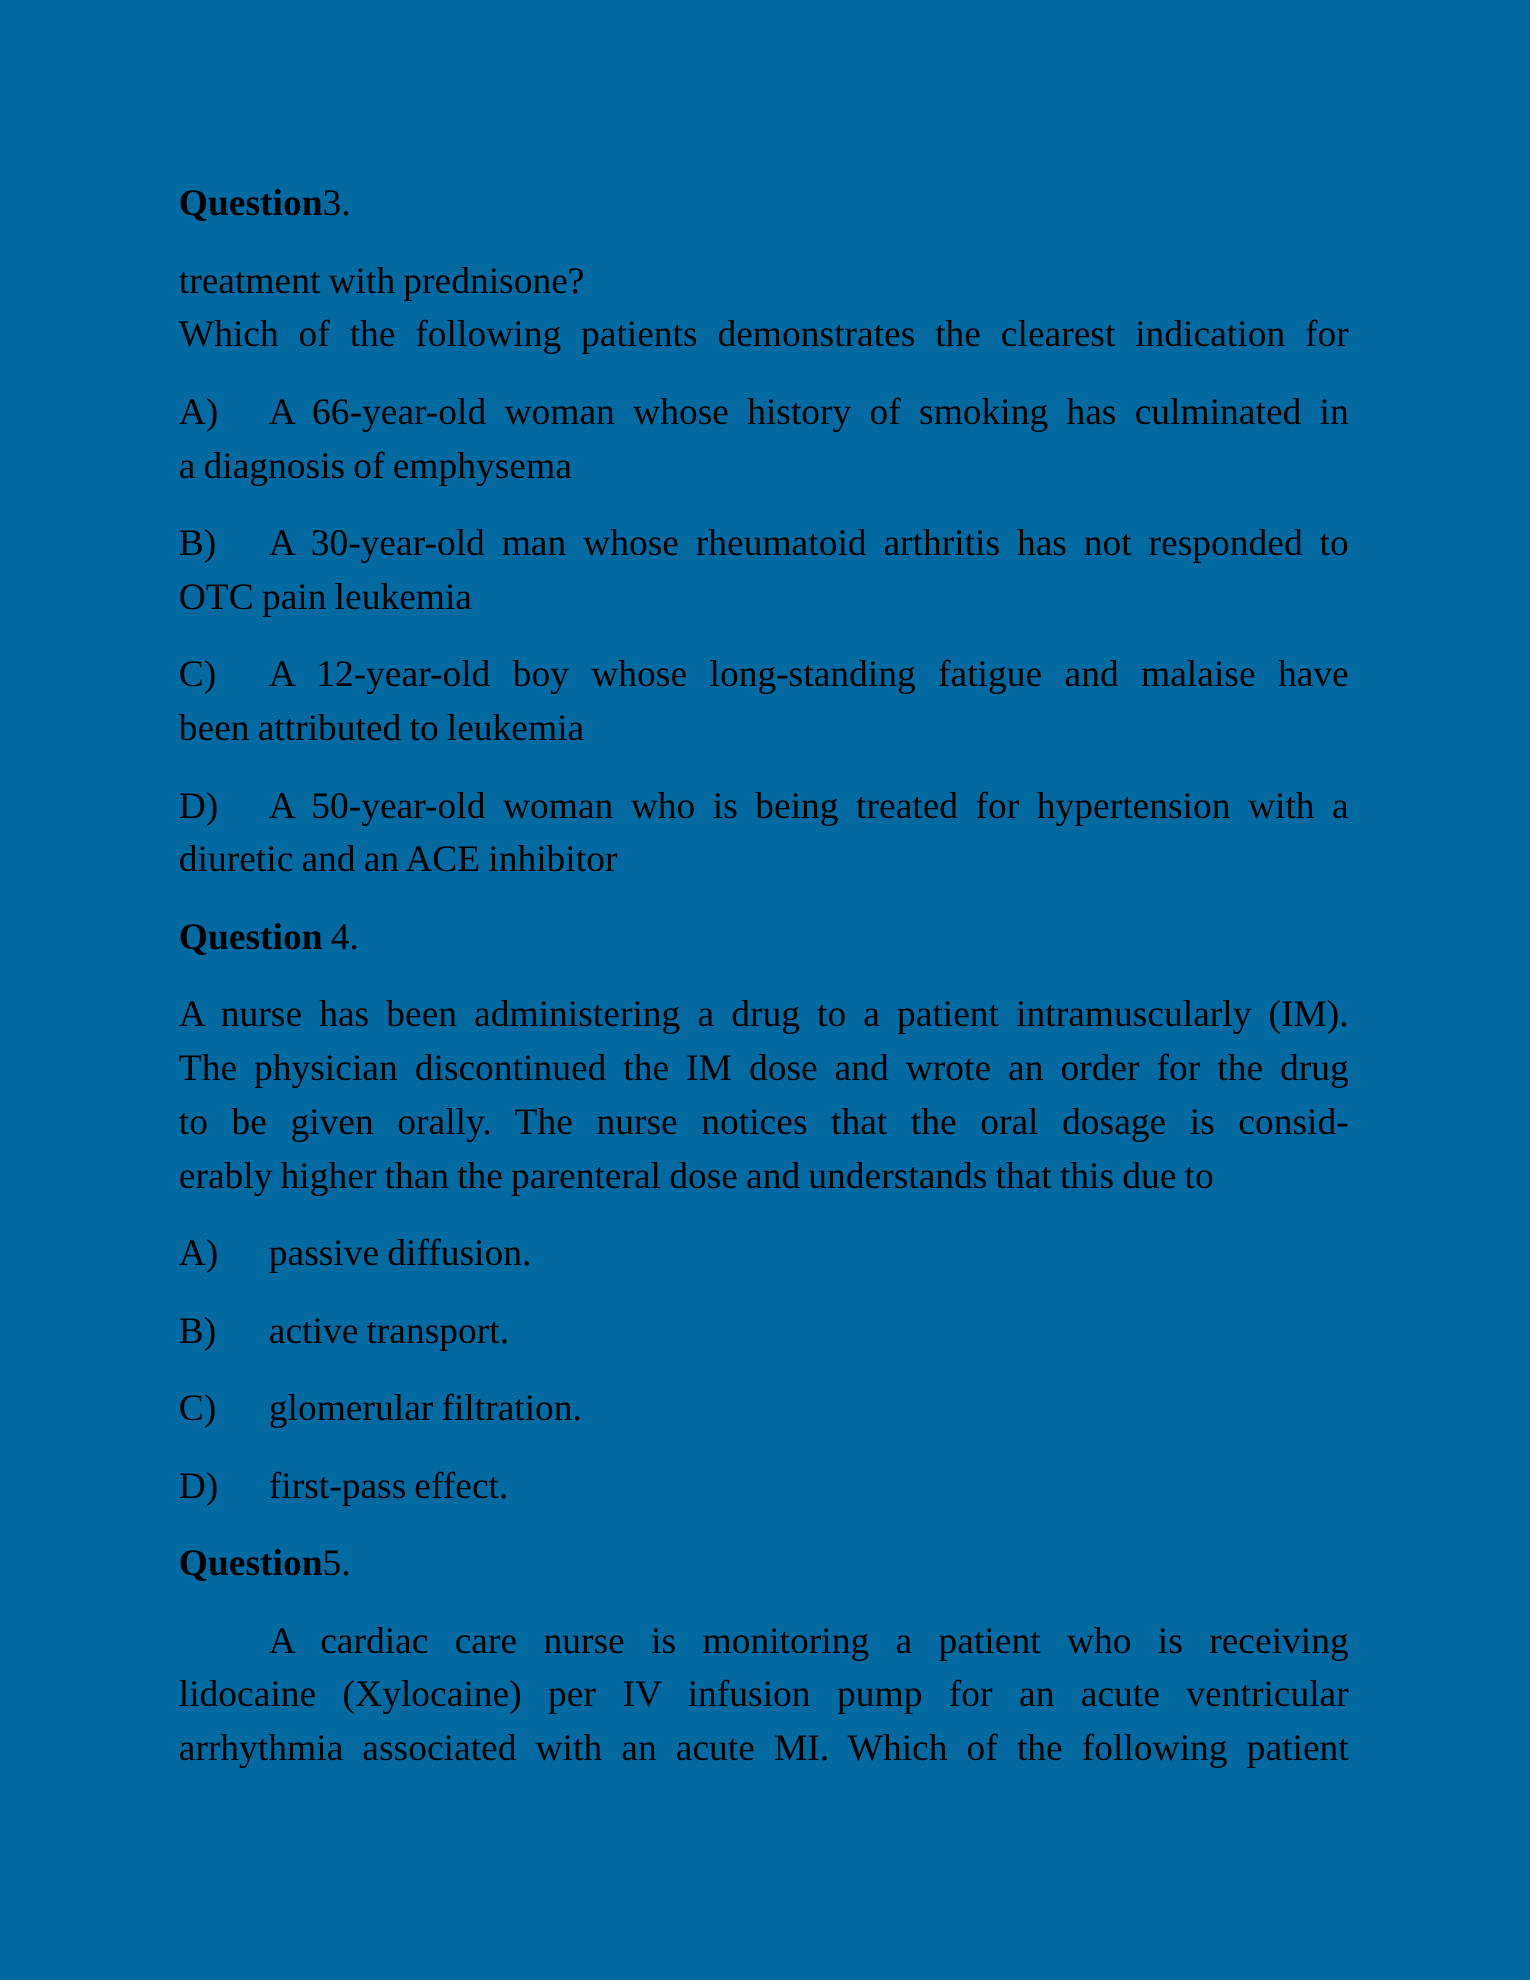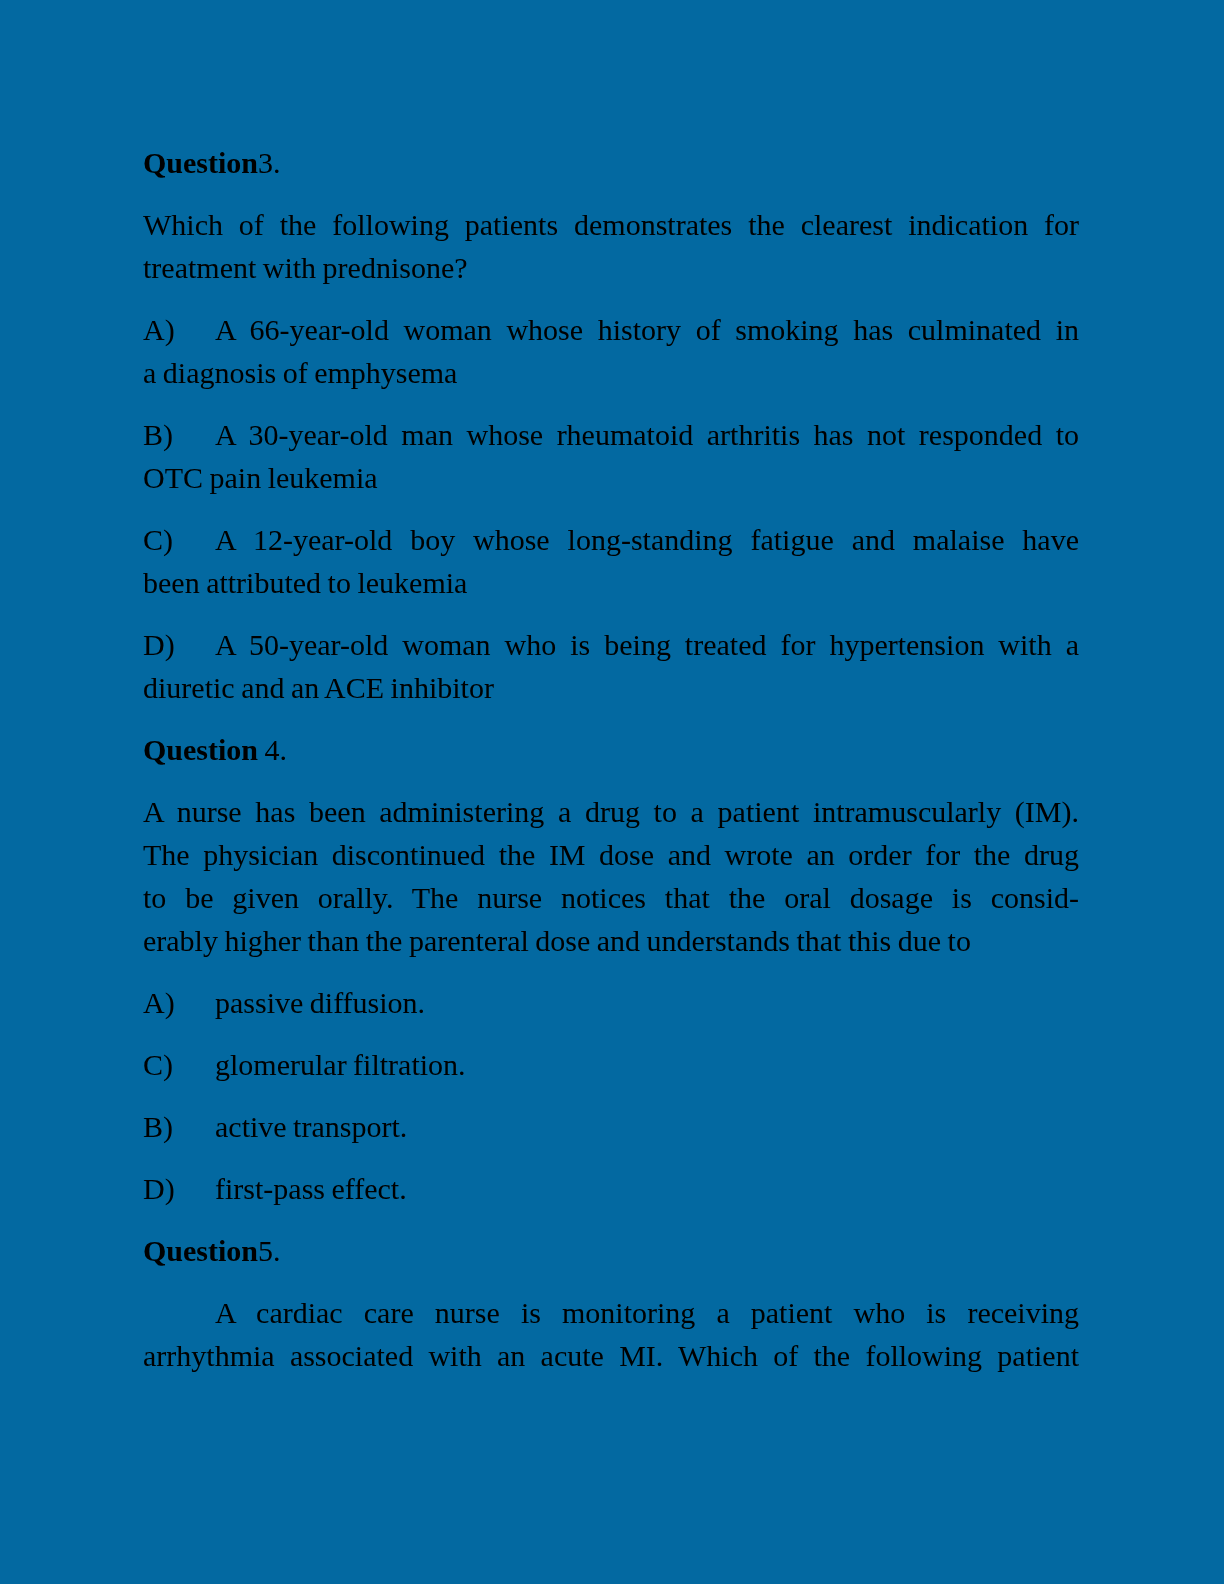--- a/index.html
+++ b/index.html
@@ -53,22 +53,22 @@
 </style>
 </head>
 <body>
 
 <div class="page" style="background: #0369a1; color: rgb(0, 0, 0);">
   <div class="content">
       <div class="para heading">
         <div class="line"><span class="bold">Question</span><span class="plain">3.</span></div>
       </div>
       <div class="para body">
+        <div class="line"><span class="txt">treatment with prednisone?</span></div>
         <div class="line stretch"><span class="txt">Which of the following patients demonstrates the clearest indication for</span></div>
-        <div class="line"><span class="txt">treatment with prednisone?</span></div>
       </div>
       <div class="para option">
         <div class="line stretch"><span class="opt-label">A)</span><span class="txt">A 66-year-old woman whose history of smoking has culminated in</span></div>
         <div class="line"><span class="txt">a diagnosis of emphysema</span></div>
       </div>
       <div class="para option">
         <div class="line stretch"><span class="opt-label">B)</span><span class="txt">A 30-year-old man whose rheumatoid arthritis has not responded to</span></div>
         <div class="line"><span class="txt">OTC pain leukemia</span></div>
       </div>
       <div class="para option">
@@ -85,29 +85,30 @@
       <div class="para body">
         <div class="line stretch"><span class="txt">A nurse has been administering a drug to a patient intramuscularly (IM).</span></div>
         <div class="line stretch"><span class="txt">The physician discontinued the IM dose and wrote an order for the drug</span></div>
         <div class="line stretch"><span class="txt">to be given orally. The nurse notices that the oral dosage is consid-</span></div>
         <div class="line"><span class="txt">erably higher than the parenteral dose and understands that this due to</span></div>
       </div>
       <div class="para option">
         <div class="line"><span class="opt-label">A)</span><span class="txt">passive diffusion.</span></div>
       </div>
       <div class="para option">
-        <div class="line"><span class="opt-label">C)</span><span class="txt">glomerular filtration.</span></div>
+        <div class="line"><span class="opt-label">B)</span><span class="txt">active transport.</span></div>
       </div>
       <div class="para option">
-        <div class="line"><span class="opt-label">B)</span><span class="txt">active transport.</span></div>
+        <div class="line"><span class="opt-label">C)</span><span class="txt">glomerular filtration.</span></div>
       </div>
       <div class="para option">
         <div class="line"><span class="opt-label">D)</span><span class="txt">first-pass effect.</span></div>
       </div>
       <div class="para heading">
         <div class="line"><span class="bold">Question</span><span class="plain">5.</span></div>
       </div>
       <div class="para body">
         <div class="line stretch"><span class="indent"></span><span class="txt">A cardiac care nurse is monitoring a patient who is receiving</span></div>
+        <div class="line stretch"><span class="txt">lidocaine (Xylocaine) per IV infusion pump for an acute ventricular</span></div>
         <div class="line stretch"><span class="txt">arrhythmia associated with an acute MI. Which of the following patient</span></div>
       </div>
     </div>
 </div>
 
 </body></html>

